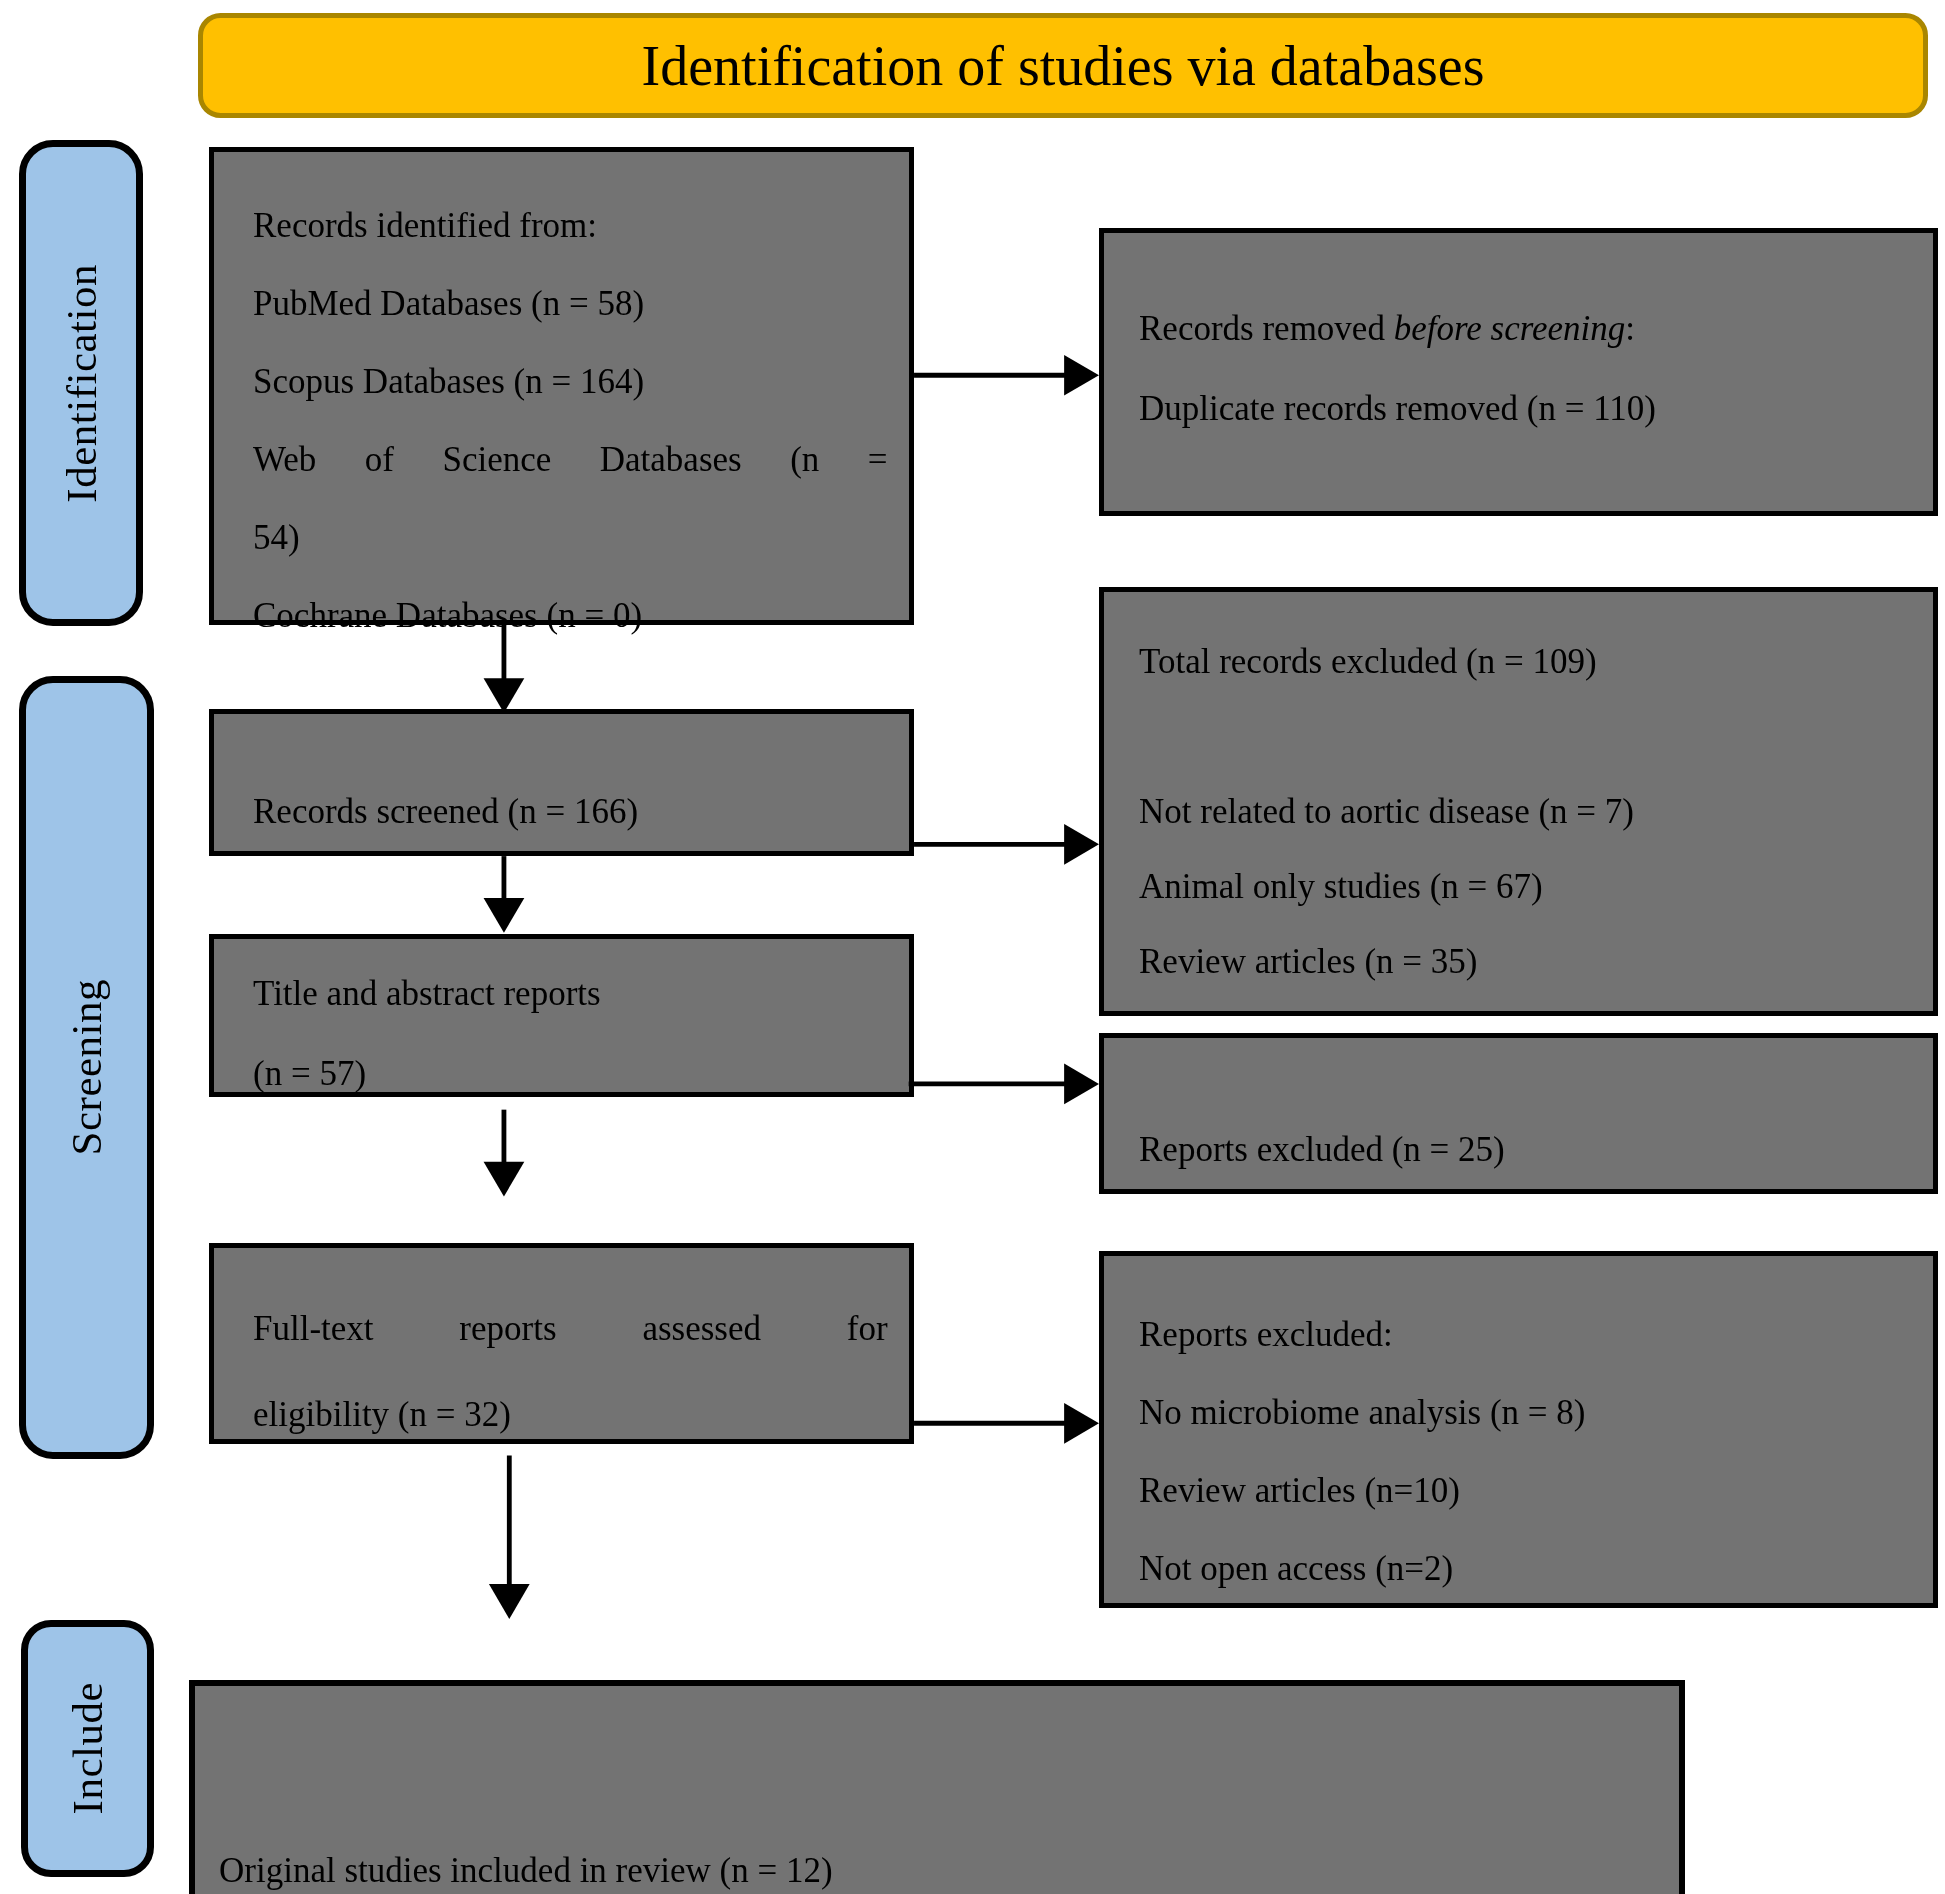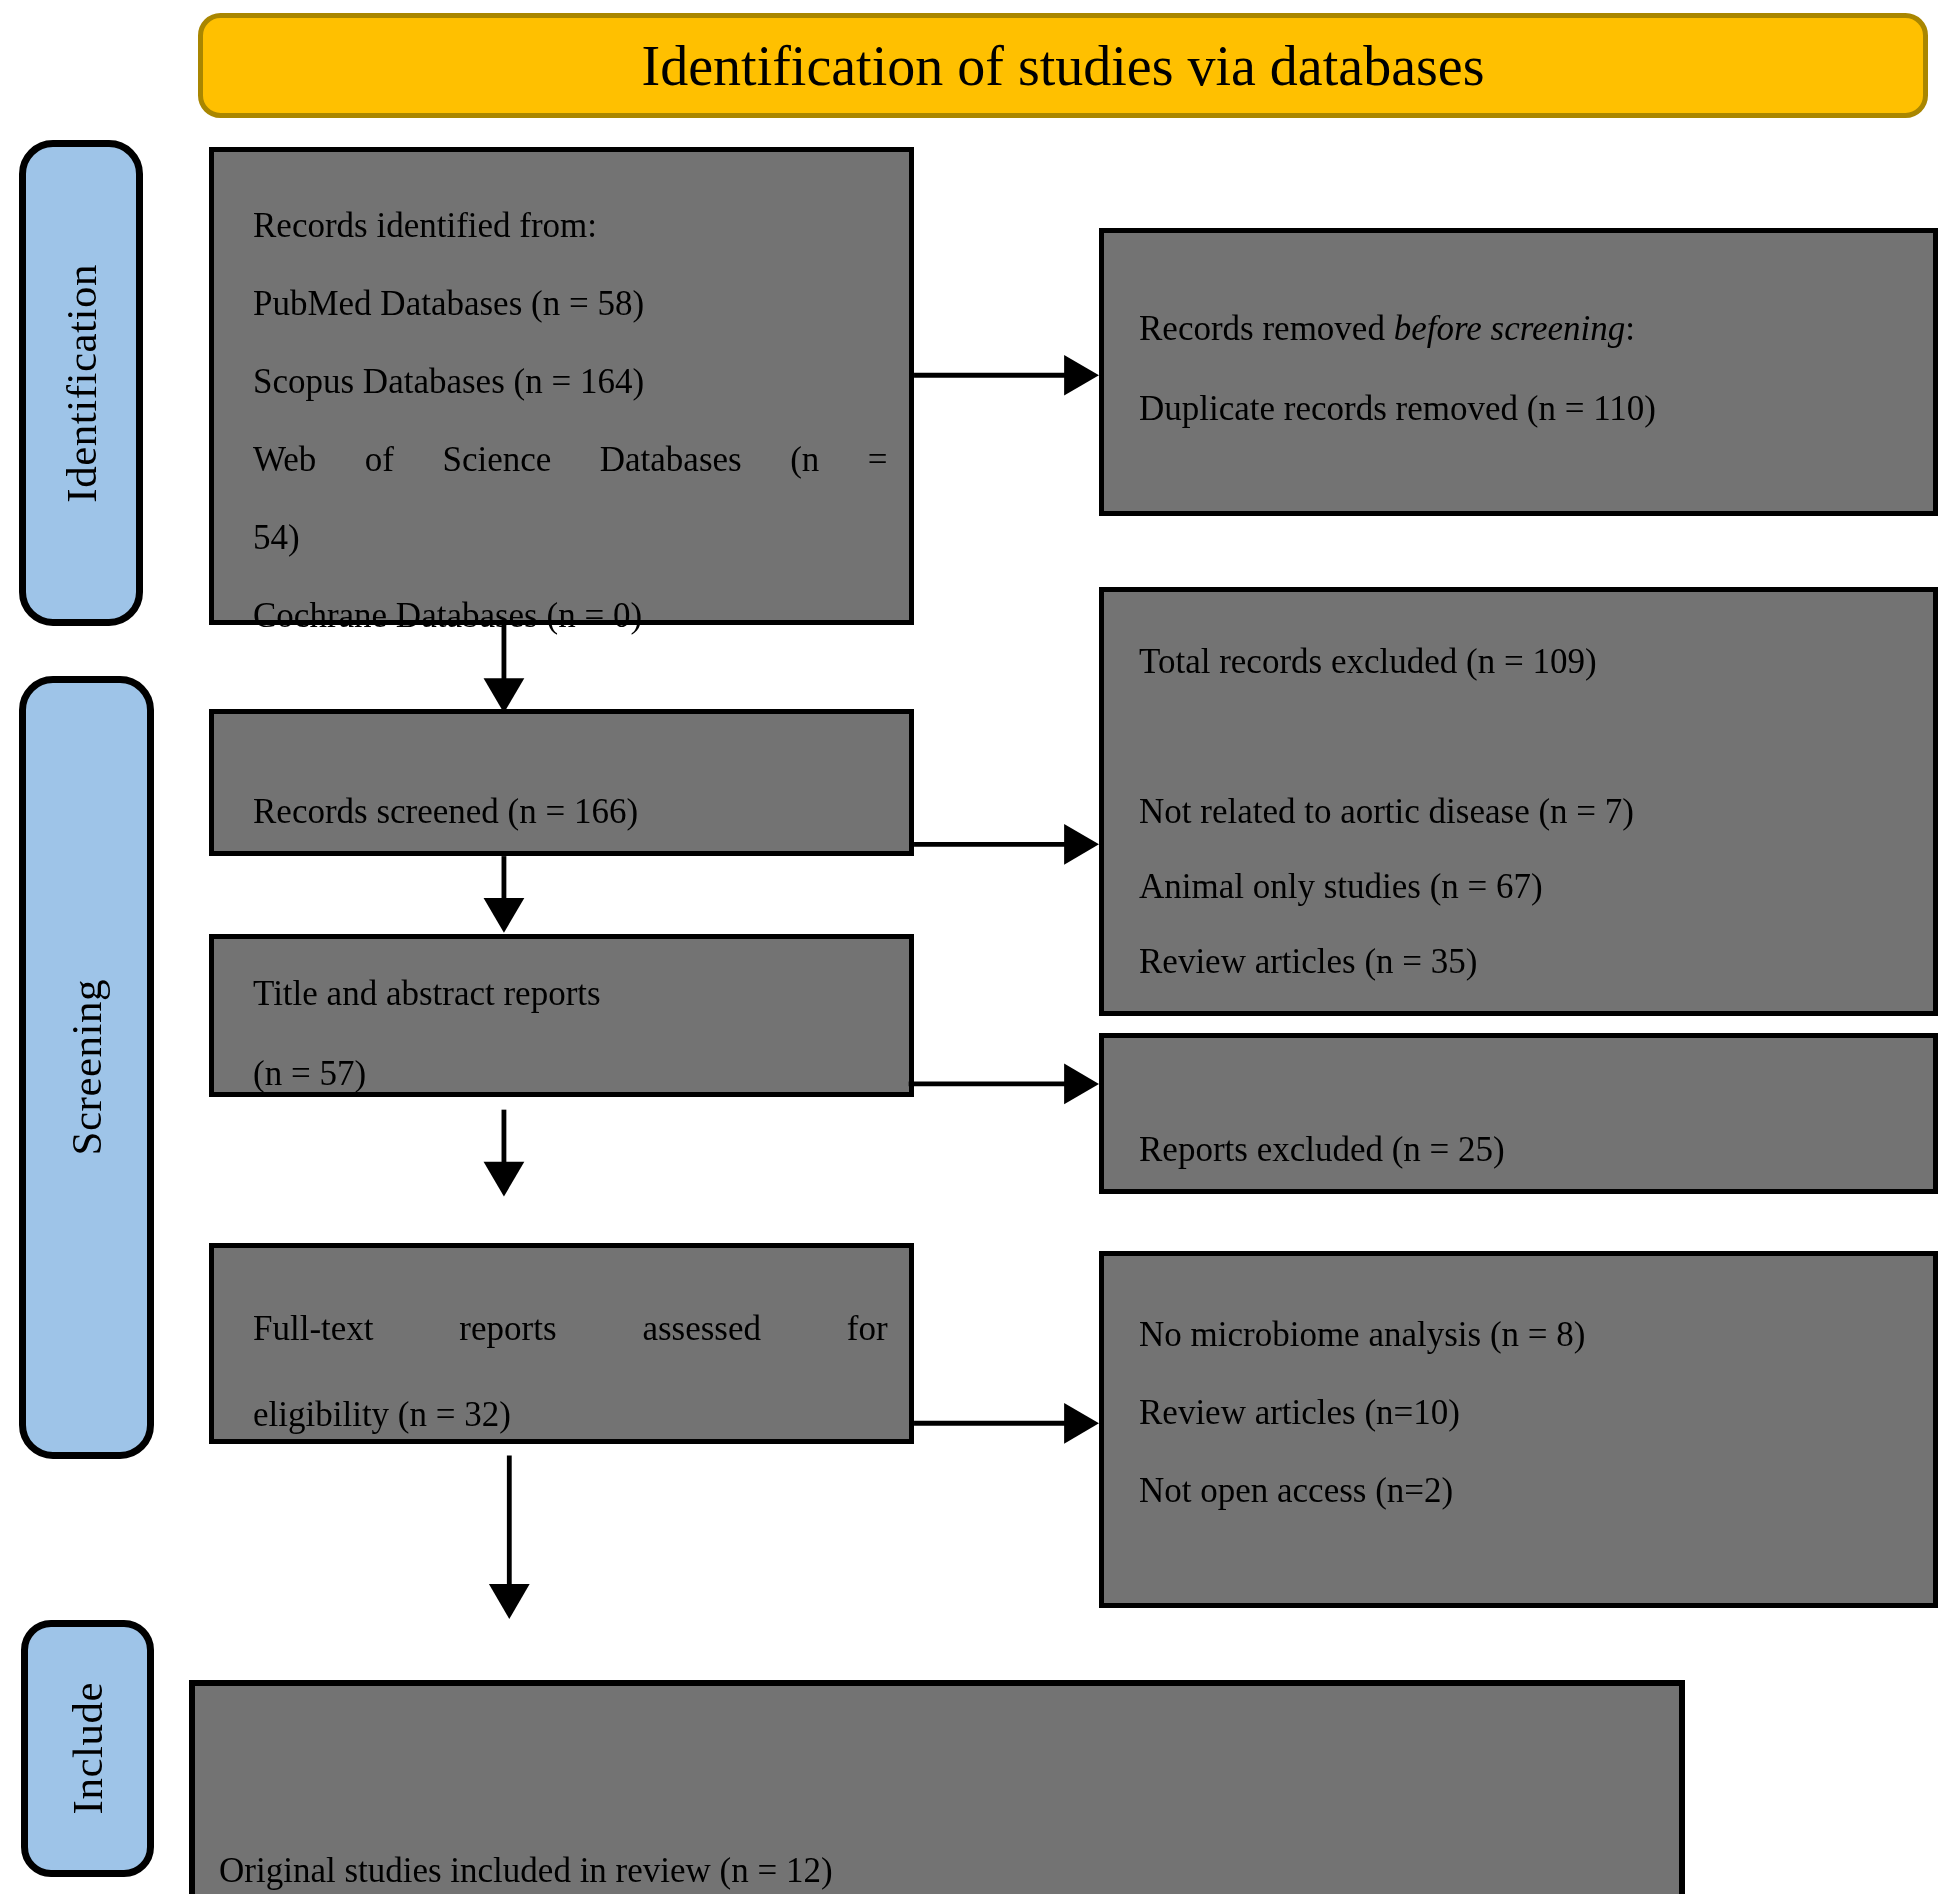--- a/index.html
+++ b/index.html
@@ -73,20 +73,21 @@
 <div class="abs wbox center padr" style="left:1099px;top:1033px;width:839px;height:161px;">
   <div class="line">Reports excluded (n = 25)</div>
 </div>
 
 <div class="abs wbox pad" style="left:209px;top:1243px;width:705px;height:201px;padding-top:38px;line-height:86px;">
   <div class="line justify">Full-text reports assessed for</div>
   <div class="line">eligibility (n = 32)</div>
 </div>
 
 <div class="abs wbox padr" style="left:1099px;top:1251px;width:839px;height:357px;padding-top:40px;">
+  <div class="line">Reports excluded:</div>
   <div class="line">No microbiome analysis (n = 8)</div>
   <div class="line">Review articles (n=10)</div>
   <div class="line">Not open access (n=2)</div>
 </div>
 
 <div class="abs wbox center" style="left:189px;top:1640px;width:1496px;height:236px;border-width:6.4px;padding-left:24px;margin-top:40px;">
   <div class="line">Original studies included in review (n = 12)</div>
 </div>
 
 <svg width="1946" height="1895" viewBox="0 0 3630 3535">

